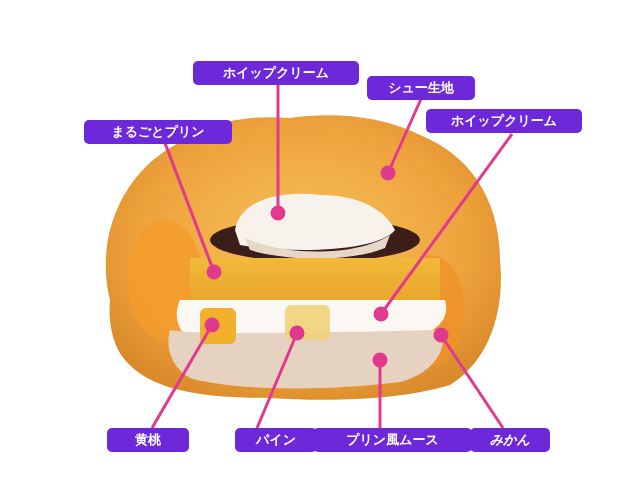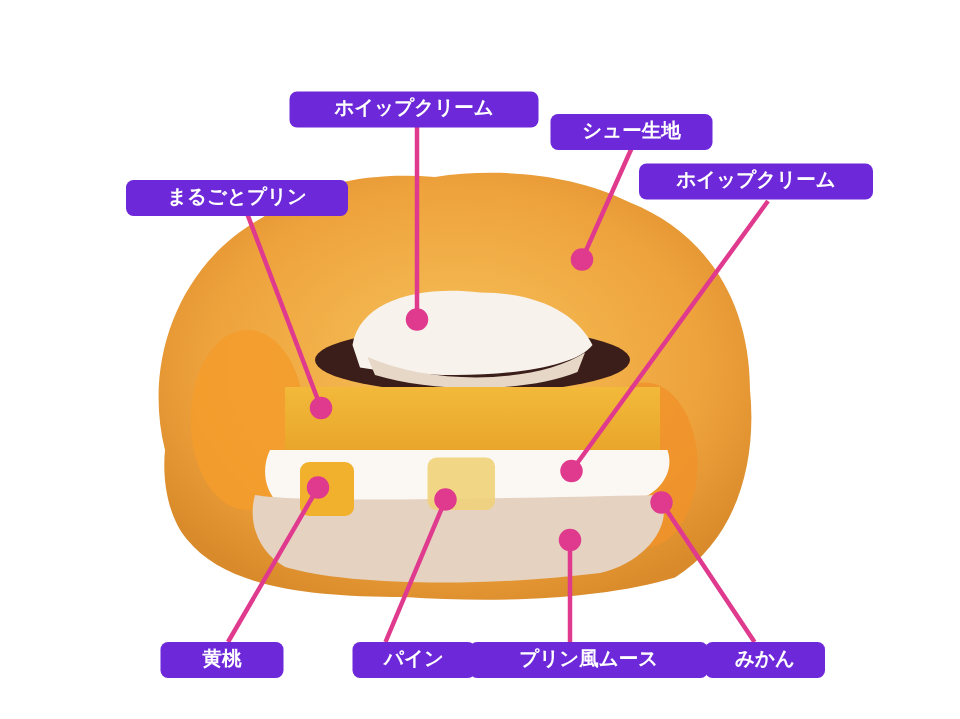--- a/index.html
+++ b/index.html
@@ -73,14 +73,14 @@
     </g>
   </svg>
 
   <div class="label" style="left:193px;top:61px;width:166px;">ホイップクリーム</div>
   <div class="label" style="left:367px;top:76px;width:108px;">シュー生地</div>
   <div class="label" style="left:84px;top:98px;width:148px;margin-top:22px;">まるごとプリン</div>
   <div class="label" style="left:426px;top:109px;width:156px;">ホイップクリーム</div>
   <div class="label" style="left:107px;top:428px;width:82px;">黄桃</div>
   <div class="label" style="left:211px;top:428px;width:82px;margin-left:24px;">パイン</div>
   <div class="label" style="left:313px;top:428px;width:159px;">プリン風ムース</div>
-  <div class="label" style="left:470px;top:428px;width:80px;">みかん</div>
+  <div class="label" style="left:470px;top:428px;width:80px;font-style:italic;">みかん</div>
 </div>
 
 </body></html>

